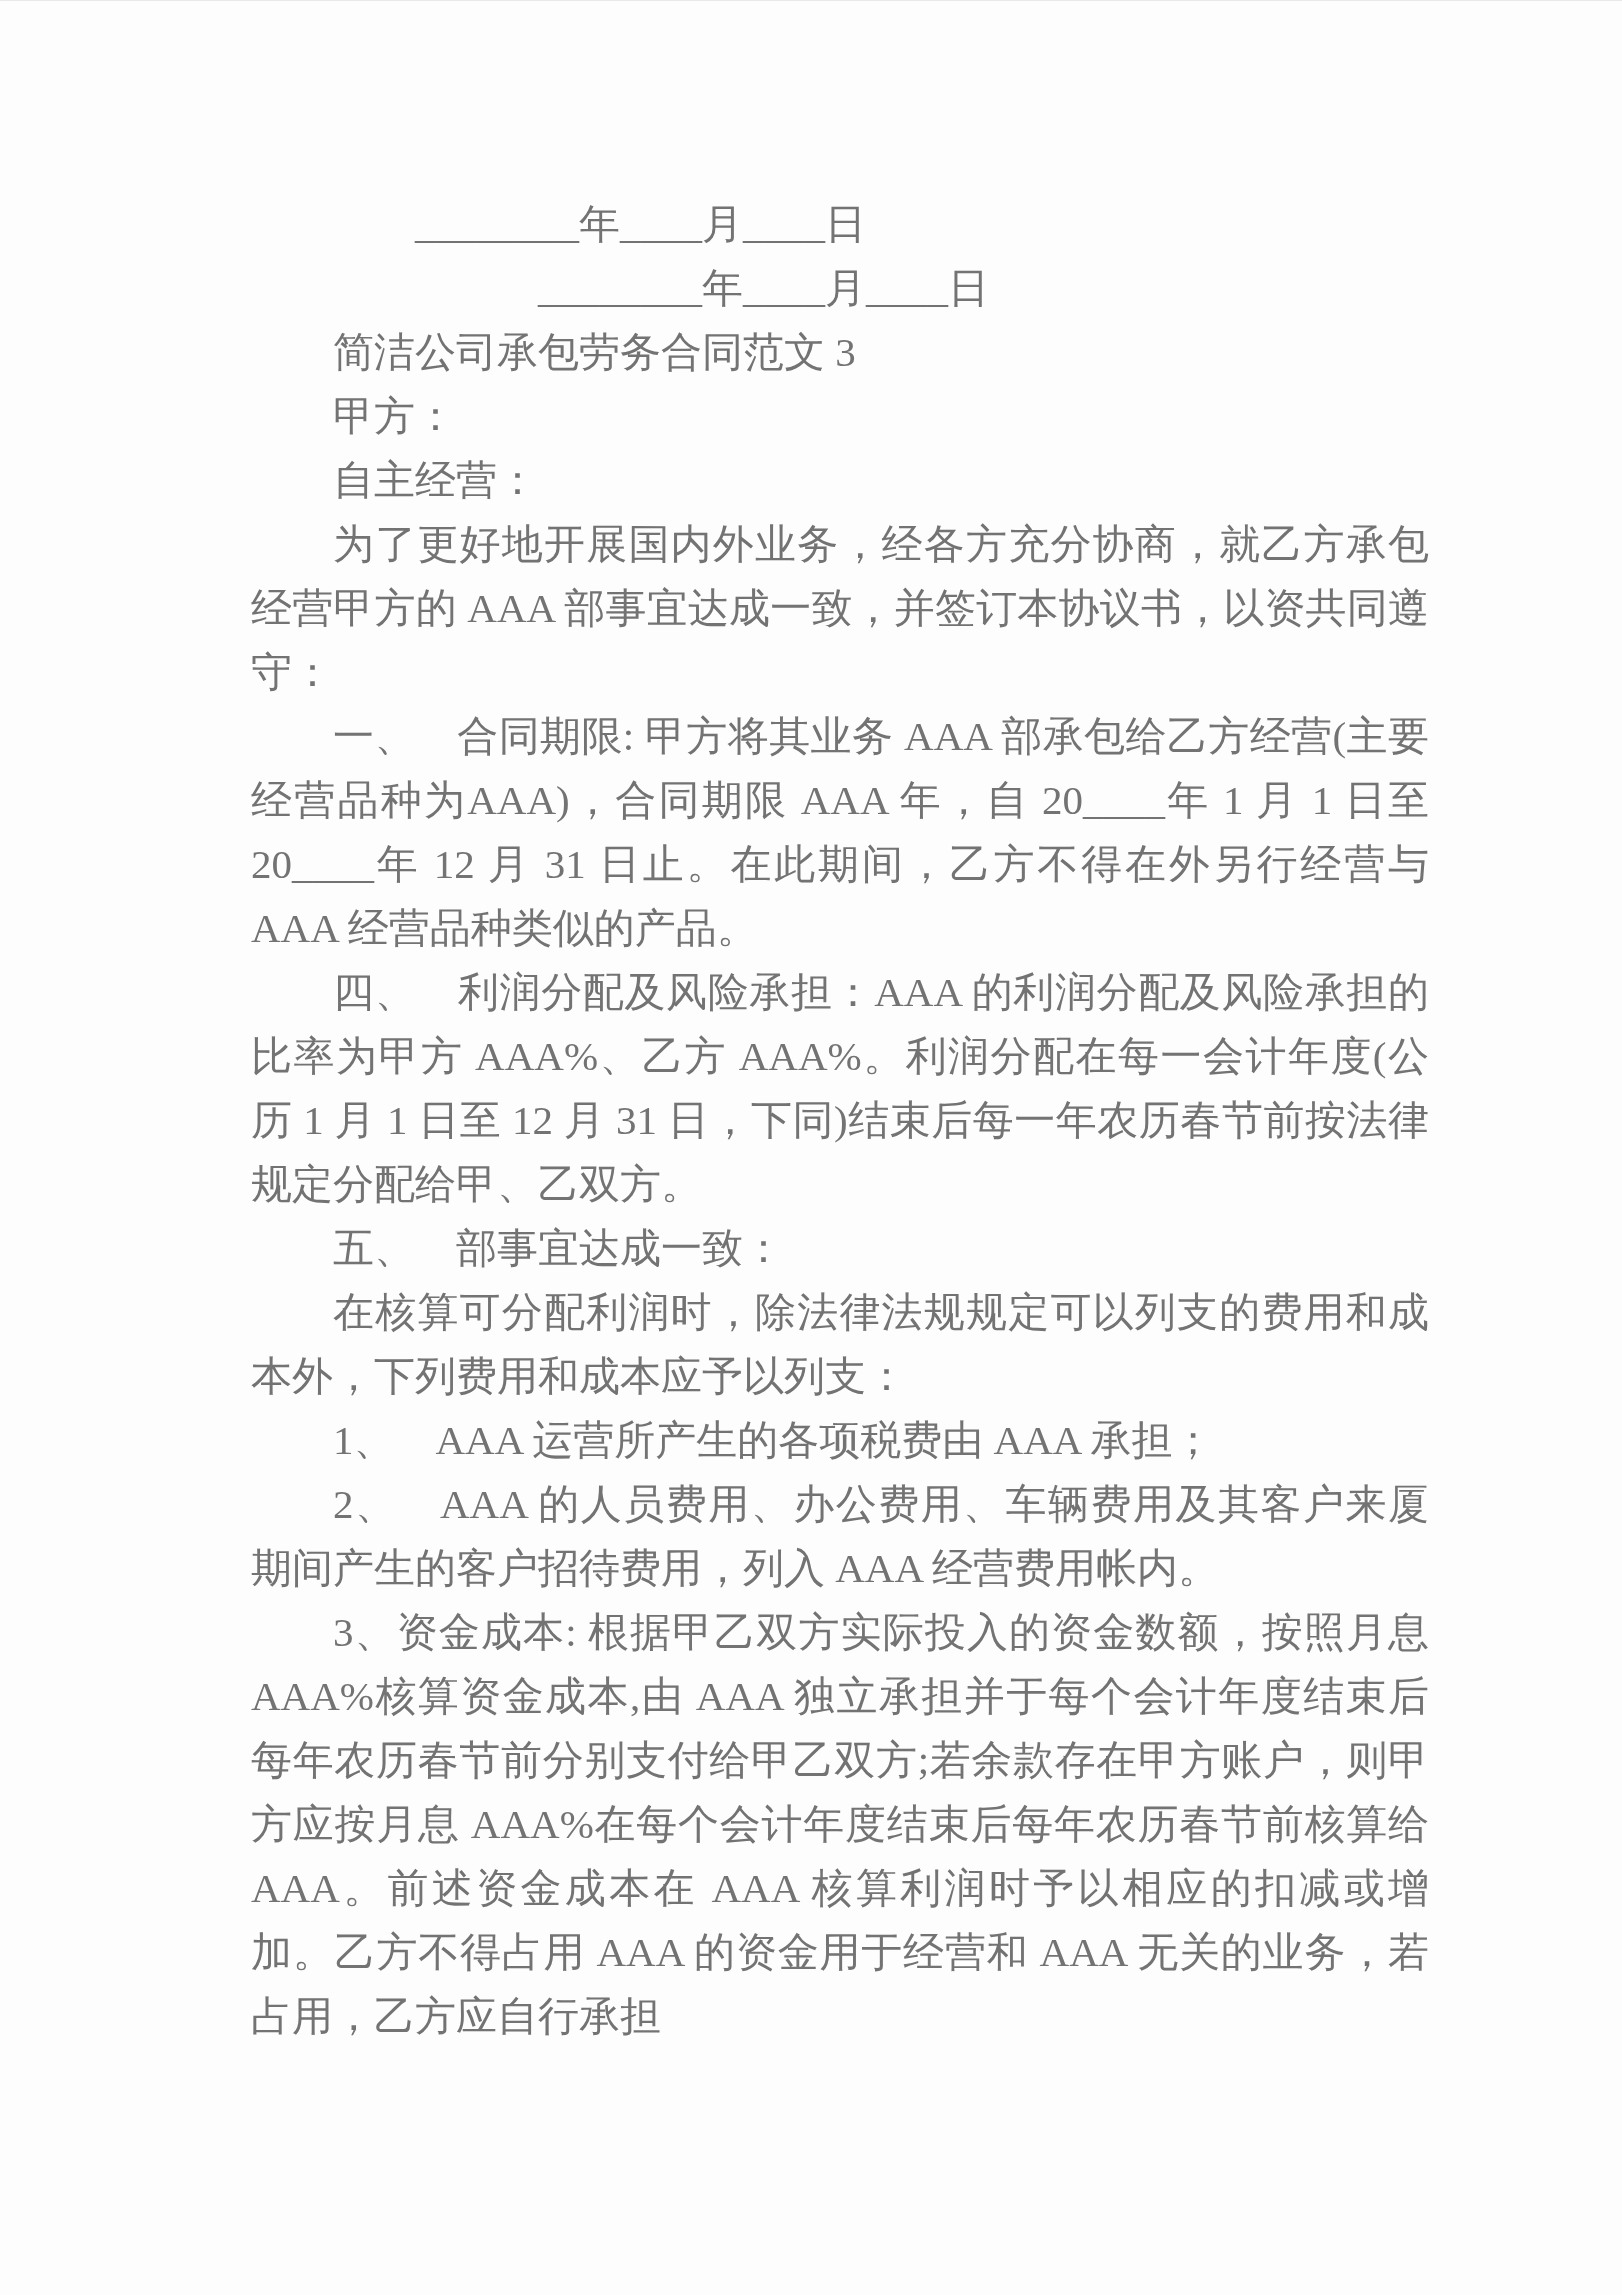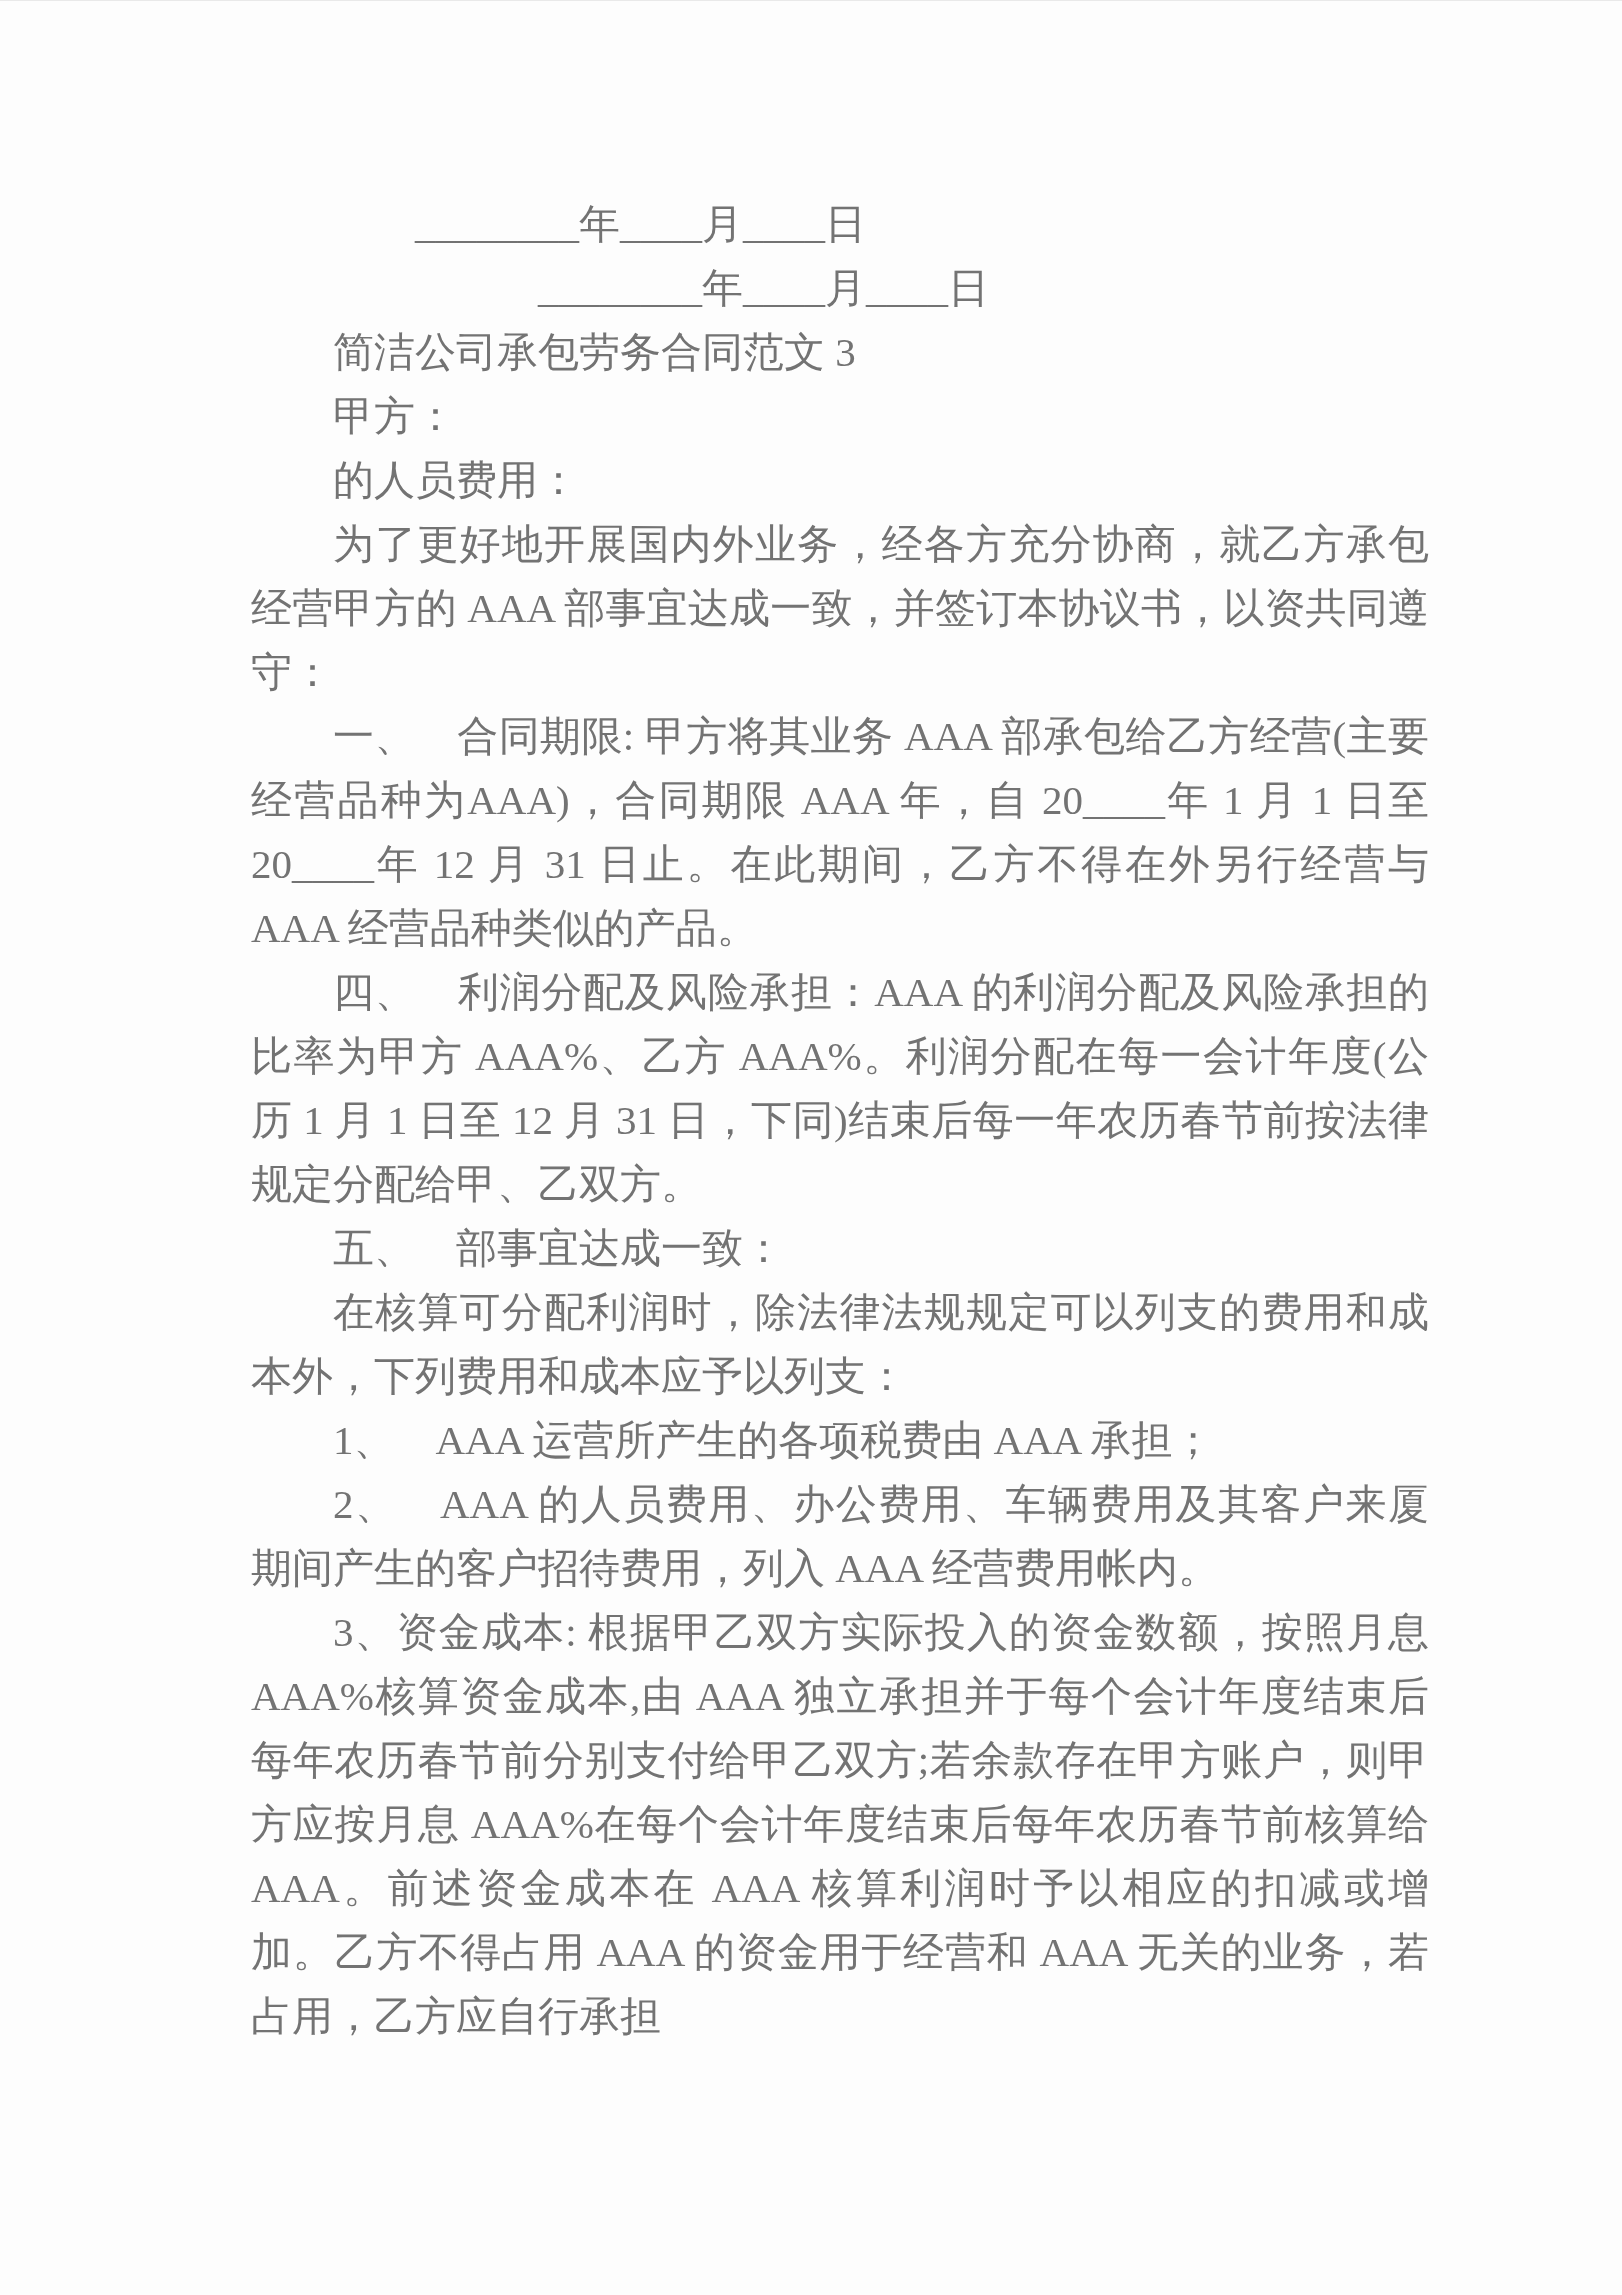--- a/index.html
+++ b/index.html
@@ -45,21 +45,21 @@
 
 <div class="page">
 
   <p class="line date-row no-justify">
     <span class="date-left">________年____月____日</span><span class="date-right">________年____月____日</span>
   </p>
 
   <p class="line no-justify">简洁公司承包劳务合同范文 3</p>
 
   <p class="line no-justify">甲方：</p>
-  <p class="line no-justify">的人员费用：</p>
+  <p class="line no-justify">自主经营：</p>
 
   <p class="line">为了更好地开展国内外业务，经各方充分协商，就乙方承包经营甲方的 AAA 部事宜达成一致，并签订本协议书，以资共同遵守：</p>
 
   <p class="line">一、　合同期限: 甲方将其业务 AAA 部承包给乙方经营(主要经营品种为AAA)，合同期限 AAA 年，自 20____年 1 月 1 日至 20____年 12 月 31 日止。在此期间，乙方不得在外另行经营与 AAA 经营品种类似的产品。</p>
   <p class="line">四、　利润分配及风险承担：AAA 的利润分配及风险承担的比率为甲方 AAA%、乙方 AAA%。利润分配在每一会计年度(公历 1 月 1 日至 12 月 31 日，下同)结束后每一年农历春节前按法律规定分配给甲、乙双方。</p>
   <p class="line no-justify">五、　部事宜达成一致：</p>
 
   <p class="line">在核算可分配利润时，除法律法规规定可以列支的费用和成本外，下列费用和成本应予以列支：</p>
 
   <p class="line">1、　AAA 运营所产生的各项税费由 AAA 承担；</p>

